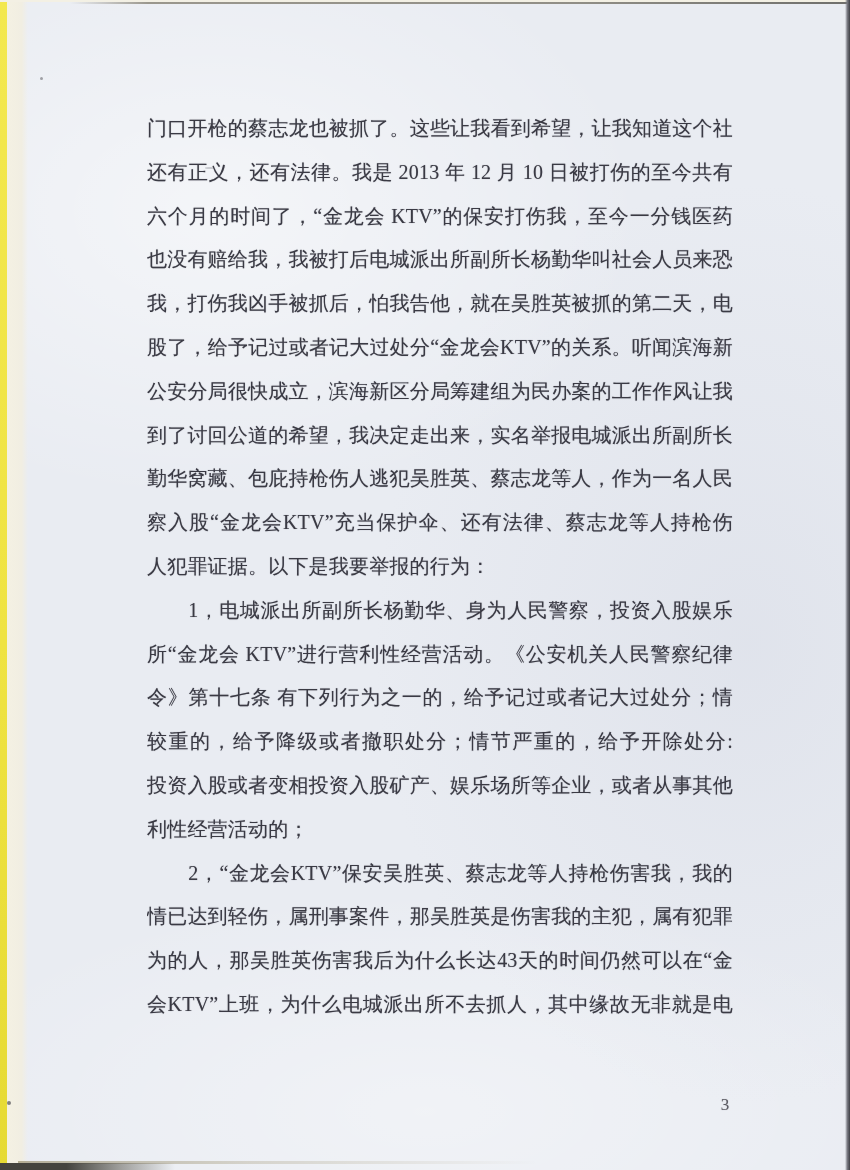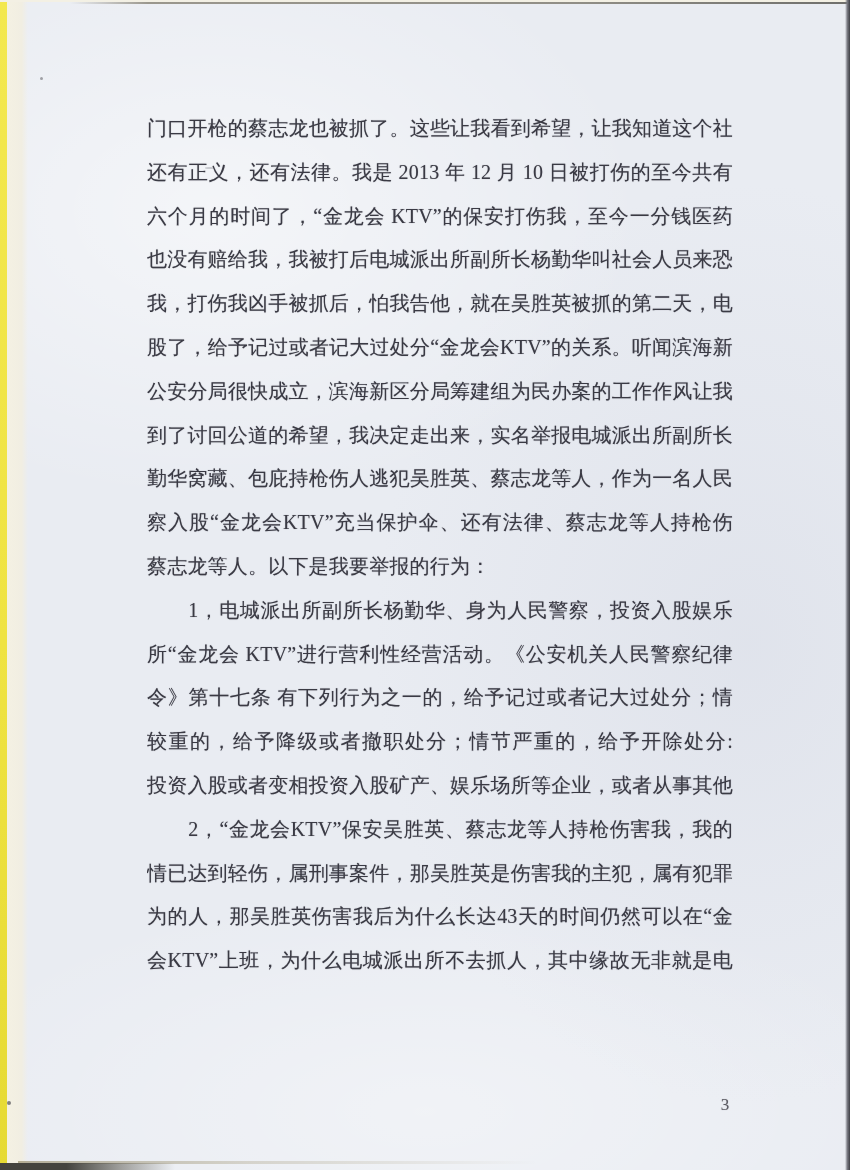--- a/index.html
+++ b/index.html
@@ -119,26 +119,27 @@
     <div class="text-line fill">门口开枪的蔡志龙也被抓了。这些让我看到希望，让我知道这个社会</div>
     <div class="text-line fill">还有正义，还有法律。我是 2013 年 12 月 10 日被打伤的至今共有近</div>
     <div class="text-line fill">六个月的时间了，“金龙会 KTV”的保安打伤我，至今一分钱医药费</div>
     <div class="text-line fill">也没有赔给我，我被打后电城派出所副所长杨勤华叫社会人员来恐吓</div>
     <div class="text-line fill">我，打伤我凶手被抓后，怕我告他，就在吴胜英被抓的第二天，电城</div>
     <div class="text-line fill">股了，给予记过或者记大过处分“金龙会KTV”的关系。听闻滨海新区</div>
     <div class="text-line fill">公安分局很快成立，滨海新区分局筹建组为民办案的工作作风让我看</div>
     <div class="text-line fill">到了讨回公道的希望，我决定走出来，实名举报电城派出所副所长杨</div>
     <div class="text-line fill">勤华窝藏、包庇持枪伤人逃犯吴胜英、蔡志龙等人，作为一名人民警</div>
     <div class="text-line fill">察入股“金龙会KTV”充当保护伞、还有法律、蔡志龙等人持枪伤</div>
-    <div class="text-line">蔡志龙等人。以下是我要举报的行为：</div>
+    <div class="text-line">人犯罪证据。以下是我要举报的行为：</div>
     <div class="text-line fill">　　1，电城派出所副所长杨勤华、身为人民警察，投资入股娱乐场</div>
     <div class="text-line fill">所“金龙会 KTV”进行营利性经营活动。《公安机关人民警察纪律条</div>
     <div class="text-line fill">令》第十七条 有下列行为之一的，给予记过或者记大过处分；情节</div>
     <div class="text-line fill">较重的，给予降级或者撤职处分；情节严重的，给予开除处分:（一）</div>
     <div class="text-line fill">投资入股或者变相投资入股矿产、娱乐场所等企业，或者从事其他营</div>
+    <div class="text-line">利性经营活动的；</div>
     <div class="text-line fill">　　2，“金龙会KTV”保安吴胜英、蔡志龙等人持枪伤害我，我的伤</div>
     <div class="text-line fill">情已达到轻伤，属刑事案件，那吴胜英是伤害我的主犯，属有犯罪行</div>
     <div class="text-line fill">为的人，那吴胜英伤害我后为什么长达43天的时间仍然可以在“金龙</div>
     <div class="text-line fill">会KTV”上班，为什么电城派出所不去抓人，其中缘故无非就是电城</div>
   </div>
 
   <div class="page-number">3</div>
 
 </div>
 

